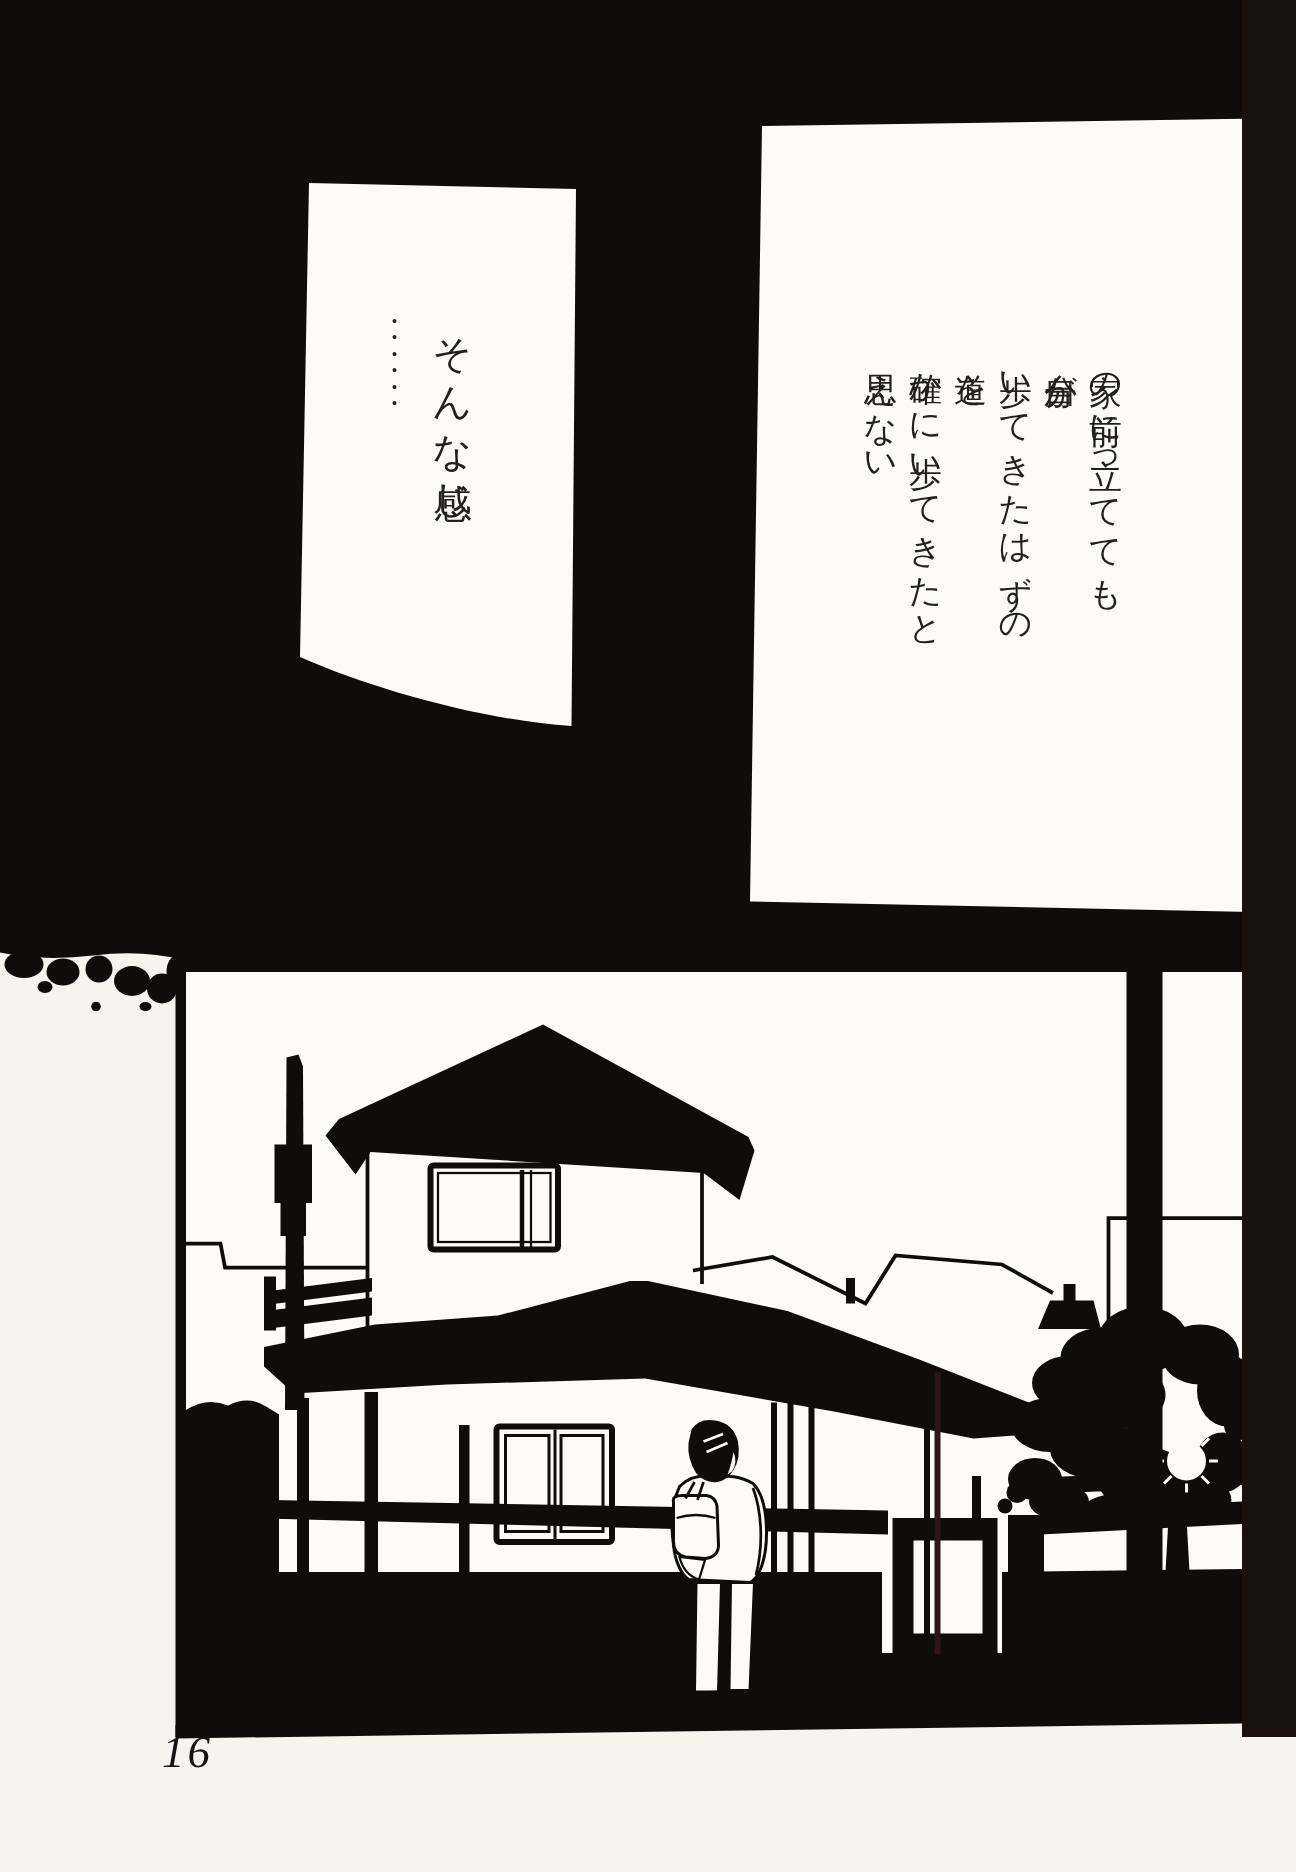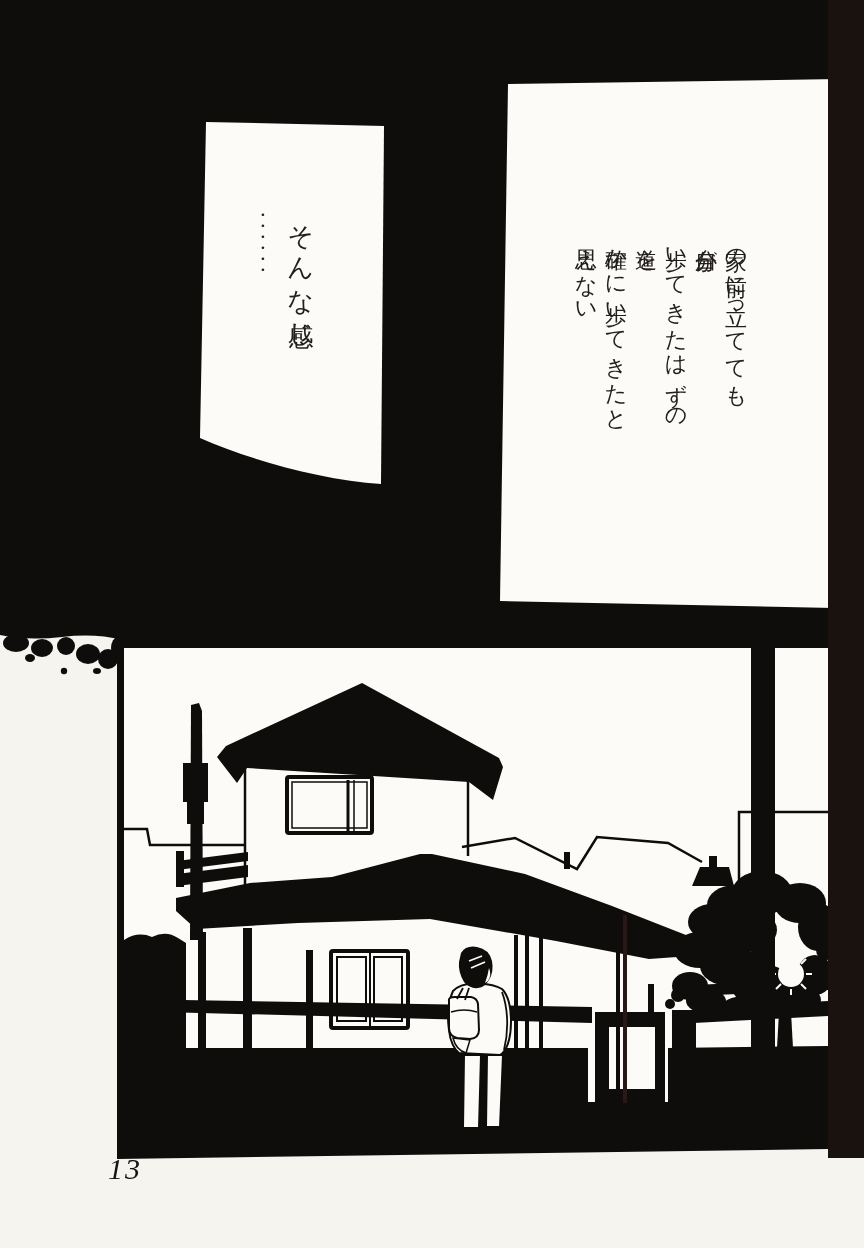--- a/index.html
+++ b/index.html
@@ -219,14 +219,14 @@
 
   <div class="vtext narration-text">
     <div>家の前に立ってても</div>
     <div>自分が</div>
     <div>歩いてきたはずの</div>
     <div>道を</div>
     <div>確かに歩いてきたと</div>
     <div>思えない</div>
   </div>
 
-  <div class="page-number">13</div>
+  <div class="page-number">16</div>
 </div>
 
 </body></html>

